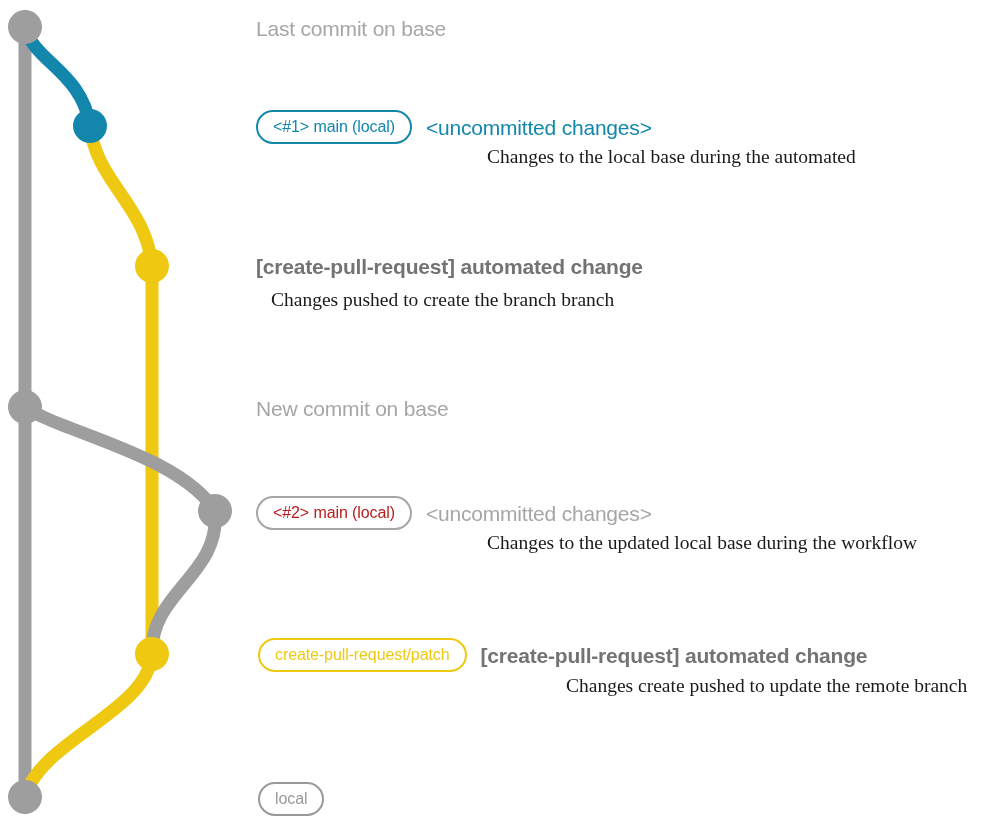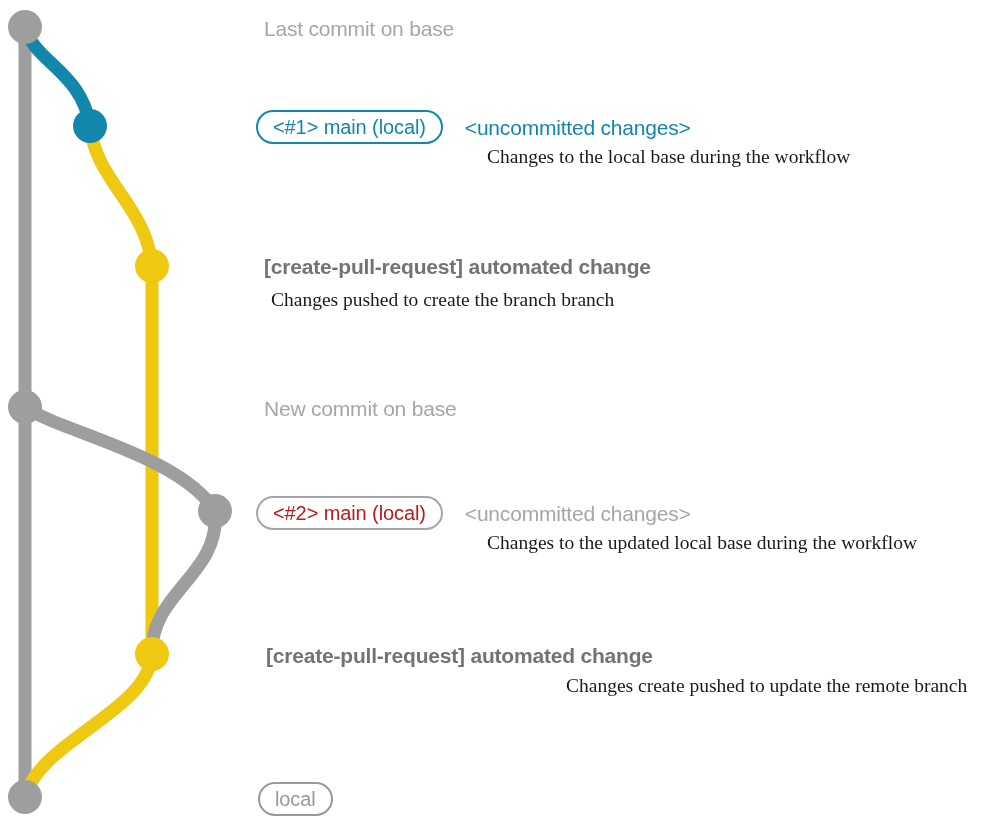--- a/index.html
+++ b/index.html
@@ -33,36 +33,35 @@
 
   .pill {
     display: inline-flex;
     align-items: center;
     justify-content: center;
     box-sizing: border-box;
     border: 2px solid #999999;
     border-radius: 17px;
     height: 34px;
     padding: 0 15px;
-    font-size: 20px;
+    font-size: 16px;
     line-height: 1;
     color: #999999;
     white-space: nowrap;
     letter-spacing: -0.1px;
   }
   .pill.teal  { border-color: #1287ab; color: #1287ab; }
   .pill.gray  { border-color: #a6a6a6; color: #b91c1c; }
   .pill.yellow{ border-color: #efc911; color: #efc911; }
 
   .subject {
     font-size: 21px;
     line-height: 1;
     white-space: nowrap;
     letter-spacing: -0.2px;
-    margin-left: 8px;
   }
   .subject.teal   { color: #1287ab; }
   .subject.gray   { color: #a6a6a6; }
   .subject.yellow { color: #737373; font-weight: bold; }
   .subject.muted  { color: #a6a6a6; }
 
   .desc {
     position: absolute;
     font-family: "Liberation Serif", serif;
     font-size: 19.5px;
@@ -107,37 +106,38 @@
 </svg>
 
 <div class="row" style="left:256px; top:14px; height:28px;">
   <span class="subject muted">Last commit on base</span>
 </div>
 
 <div class="row" style="left:256px; top:109px; height:36px;">
   <span class="pill teal gap-pill">&lt;#1&gt; main (local)</span>
   <span class="subject teal">&lt;uncommitted changes&gt;</span>
 </div>
-<div class="desc" style="left:487px; top:147px;">Changes to the local base during the workflow</div>
+<div class="desc" style="left:487px; top:147px;">Changes to the local base during the automated</div>
 
 <div class="row" style="left:256px; top:252px; height:28px;">
   <span class="subject yellow">[create-pull-request] automated change</span>
 </div>
 <div class="desc" style="left:271px; top:290px;">Changes pushed to create the branch branch</div>
 
 <div class="row" style="left:256px; top:394px; height:28px;">
   <span class="subject muted">New commit on base</span>
 </div>
 
 <div class="row" style="left:256px; top:495px; height:36px;">
   <span class="pill gray gap-pill">&lt;#2&gt; main (local)</span>
   <span class="subject gray">&lt;uncommitted changes&gt;</span>
 </div>
 <div class="desc" style="left:487px; top:533px;">Changes to the updated local base during the workflow</div>
 
 <div class="row" style="left:258px; top:637px; height:36px;">
+  <span class="pill yellow gap-pill">create-pull-request/patch</span>
   <span class="subject yellow">[create-pull-request] automated change</span>
 </div>
 <div class="desc" style="left:566px; top:676px;">Changes create pushed to update the remote branch</div>
 
 <div class="row" style="left:258px; top:781px; height:36px;">
   <span class="pill gap-pill">local</span>
 </div>
 
 </body></html>

